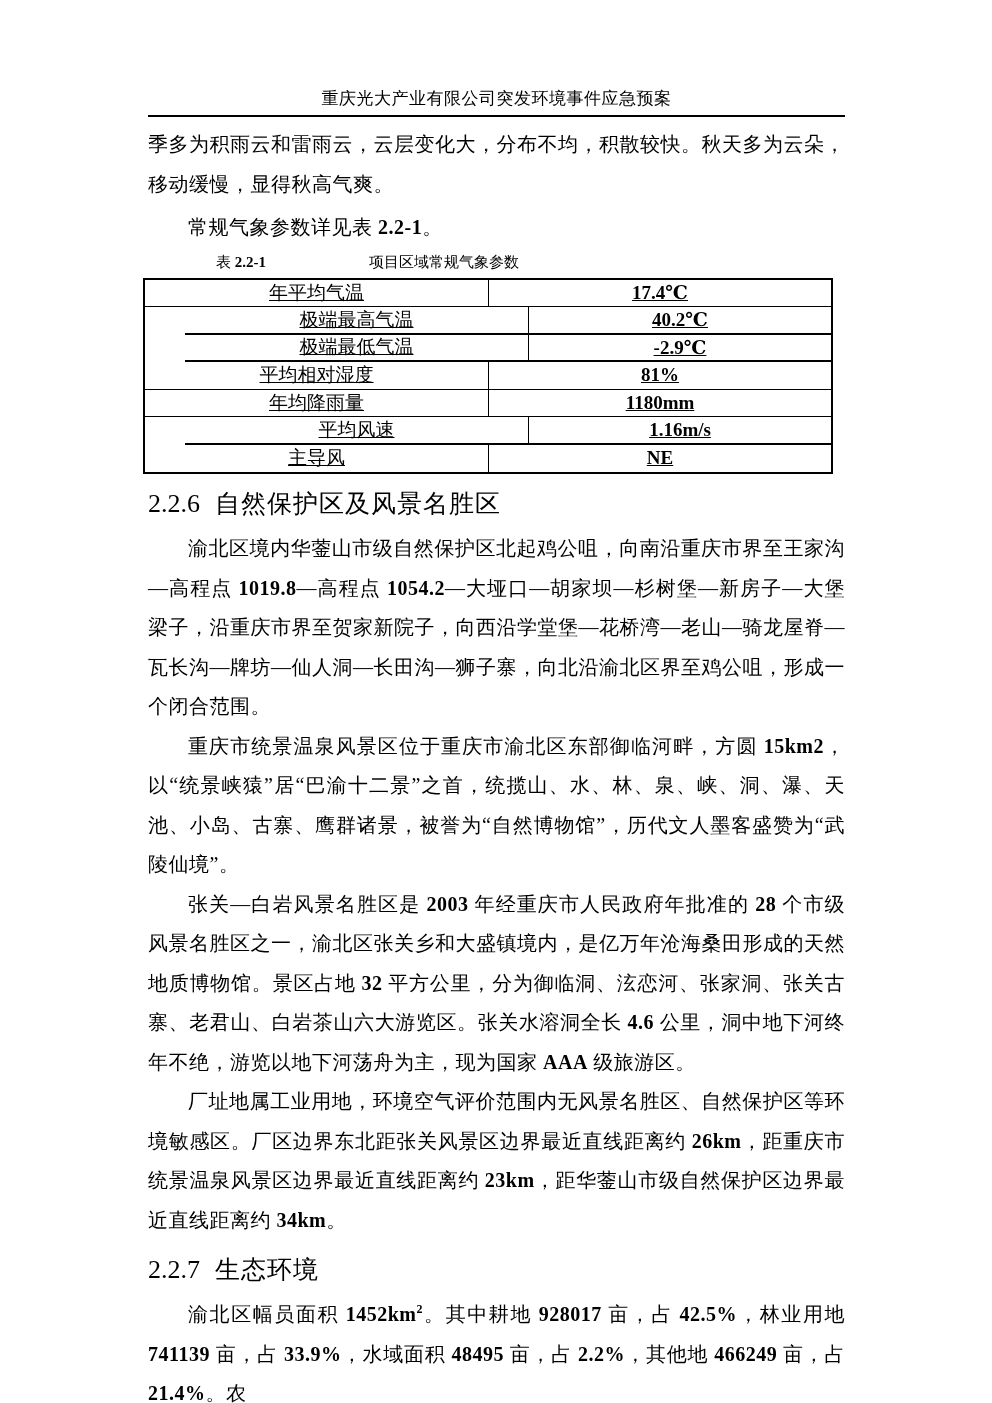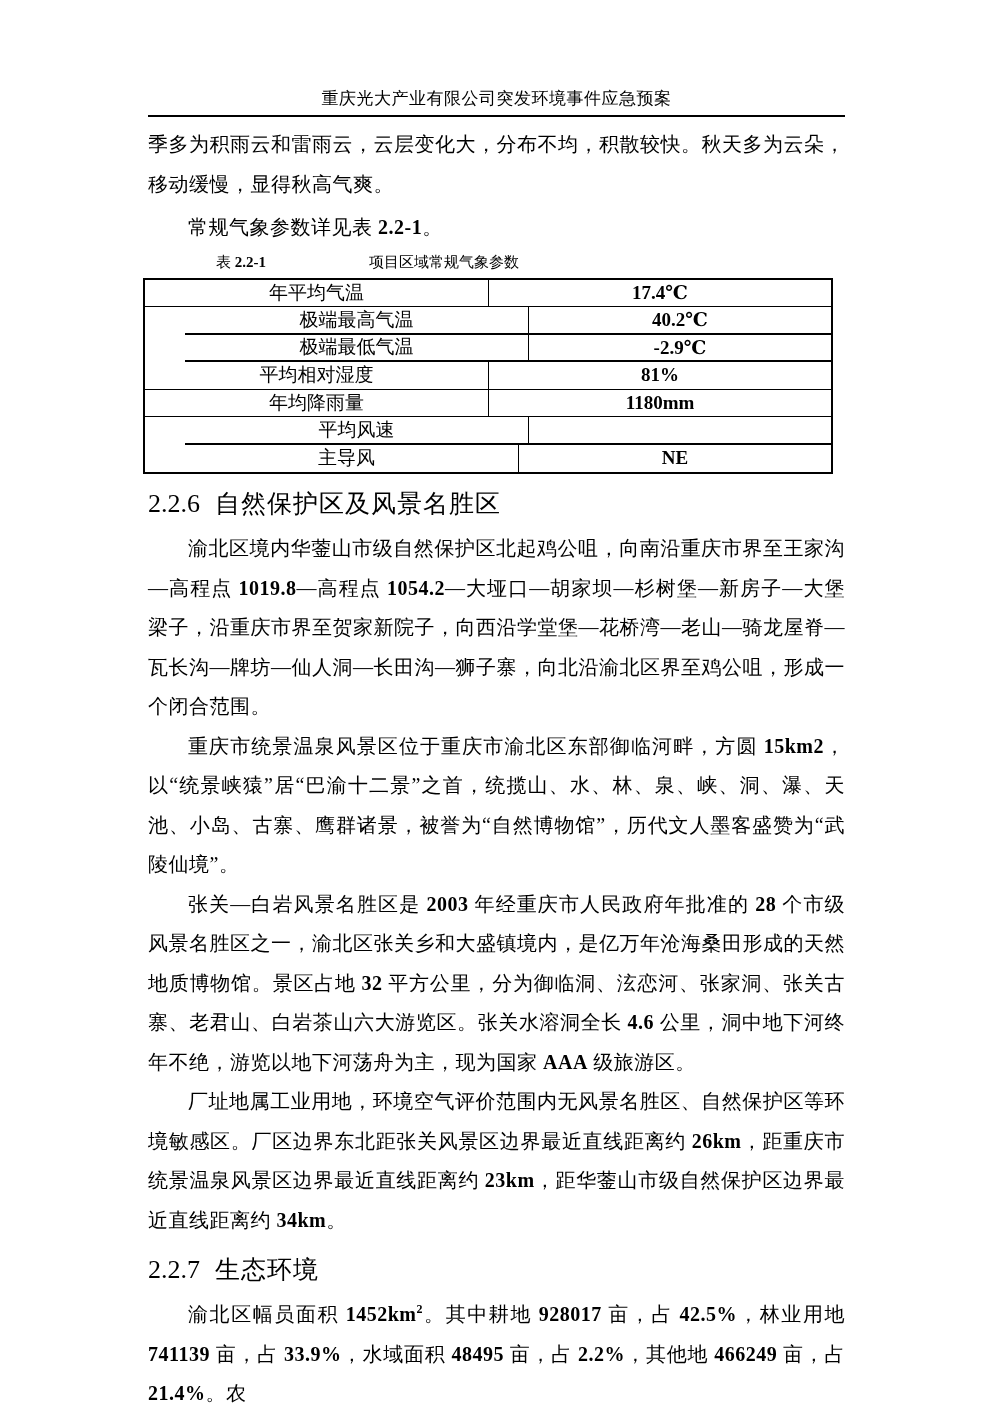--- a/index.html
+++ b/index.html
@@ -53,23 +53,24 @@
     margin-left: -5px;
     width: 690px;
     border: 2px solid #000;
     box-sizing: border-box;
   }
   .t-row {
     display: flex;
     height: 27.5px;
     border-bottom: 1px solid #000;
     box-sizing: border-box;
+    text-decoration: underline;
   }
   .t-row.thick { border-bottom-width: 2.5px; margin-left: 40px; }
-  .t-row:last-child { border-bottom: none; padding-left: 30px; }
+  .t-row:last-child { border-bottom: none; }
   .t-label, .t-value {
     display: flex; align-items: center; justify-content: center;
     font-size: 19px;
     box-sizing: border-box;
   }
   .t-label { width: 344px; border-right: 1px solid #000; }
   .t-value { flex: 1; font-weight: bold; }
 
   
   .sec-heading {
@@ -123,20 +124,21 @@
     <div class="t-row">
       <div class="t-label">平均相对湿度</div>
       <div class="t-value">81%</div>
     </div>
     <div class="t-row">
       <div class="t-label">年均降雨量</div>
       <div class="t-value">1180mm</div>
     </div>
     <div class="t-row thick">
       <div class="t-label">平均风速</div>
+      <div class="t-value">1.16m/s</div>
     </div>
     <div class="t-row">
       <div class="t-label">主导风</div>
       <div class="t-value">NE</div>
     </div>
   </div>
 
   <div class="sec-heading">
     <span class="sec-num">2.2.6</span>
     <span class="sec-title">自然保护区及风景名胜区</span>

